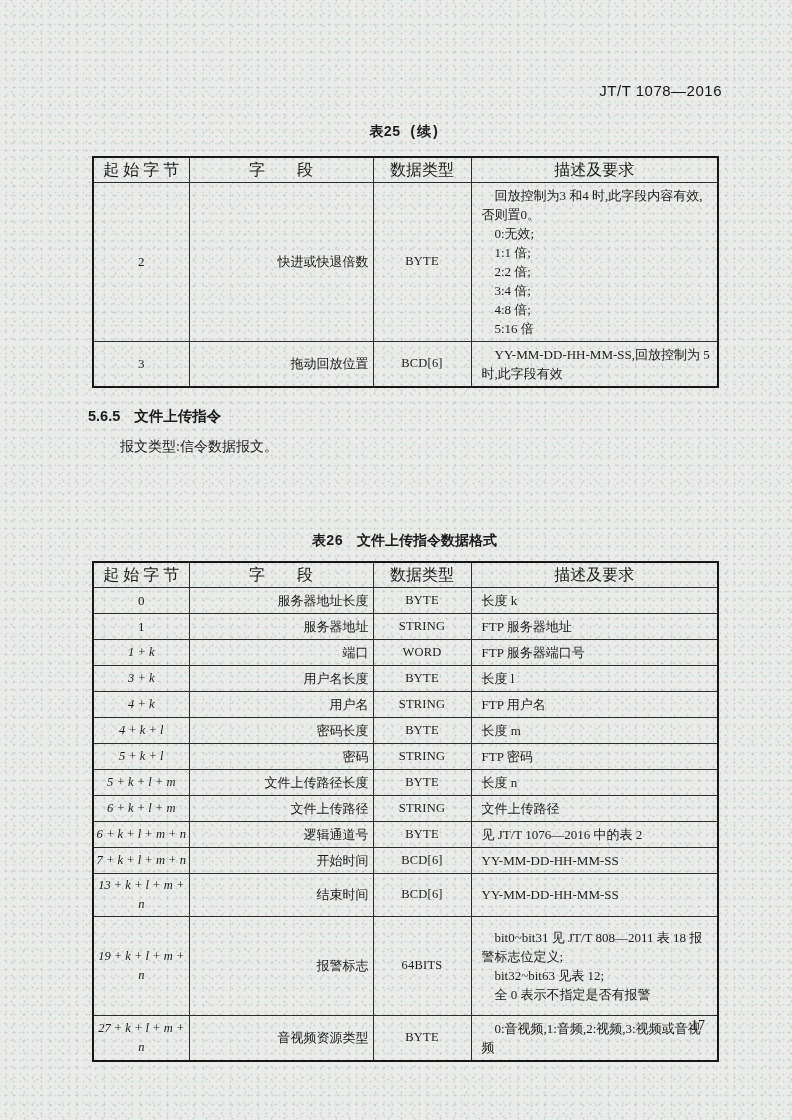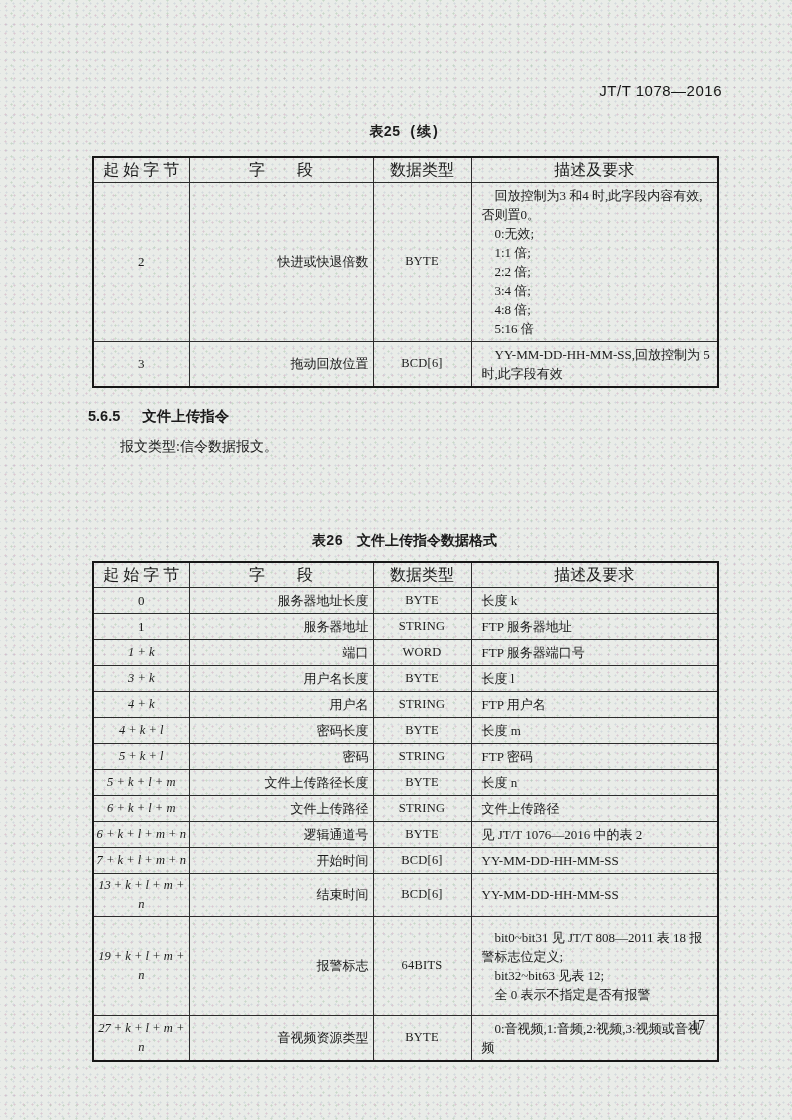--- a/index.html
+++ b/index.html
@@ -52,21 +52,21 @@
   td.c-desc  { text-align: left; padding: 3px 6px 3px 10px; }
   .desc-para { text-indent: 1em; }
   .desc-item { padding-left: 1em; }
   .row-std td { height: 24px; }
   .row-last td { height: 44px; }
   .sec-heading {
     position: absolute; top: 407px; left: 88px;
     font-weight: bold; font-size: 14.5px;
     font-family: "Liberation Sans", "DejaVu Sans", sans-serif;
   }
-  .sec-heading .sec-no { margin-right: 22px; }
+  .sec-heading .sec-no { margin-right: 14px; }
   .body-text {
     position: absolute; top: 435px; left: 92px; width: 628px;
     font-size: 14px; line-height: 24px;
   }
   .body-text p { text-indent: 2em; }
   .page-number {
     position: absolute; top: 1018px; right: 87px;
     font-size: 14px; color: #161616;
   }
 </style>

